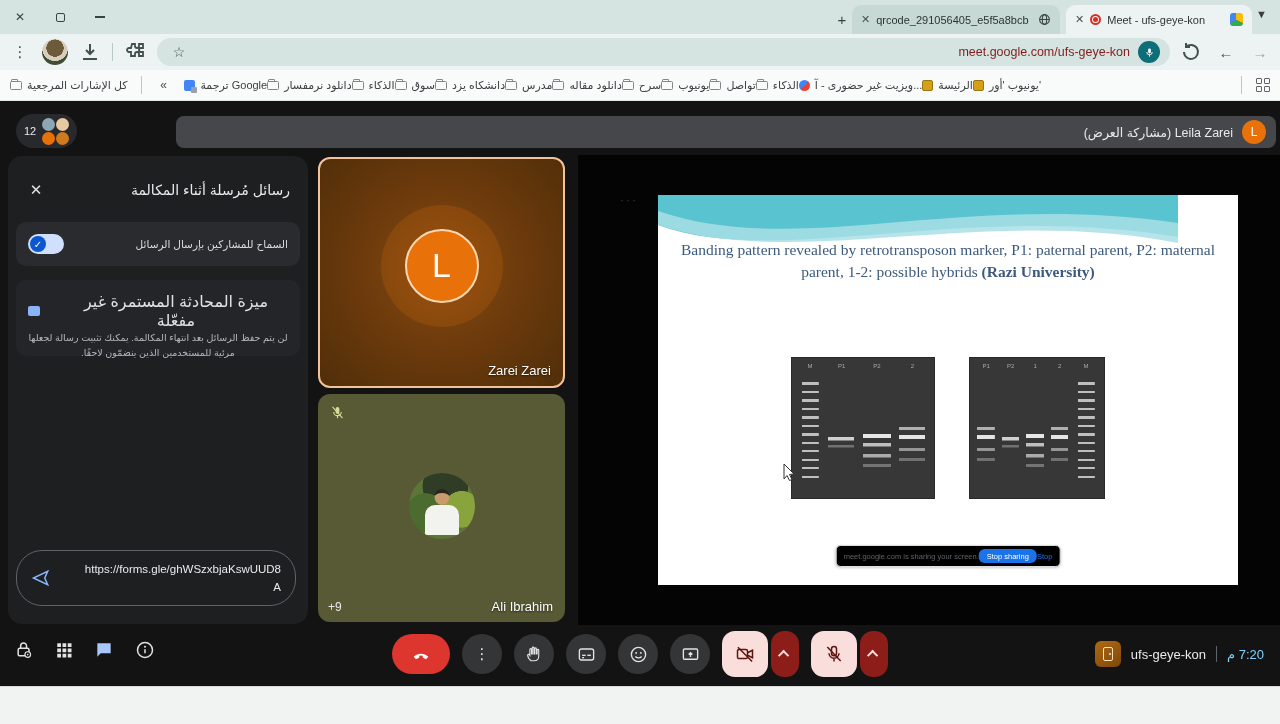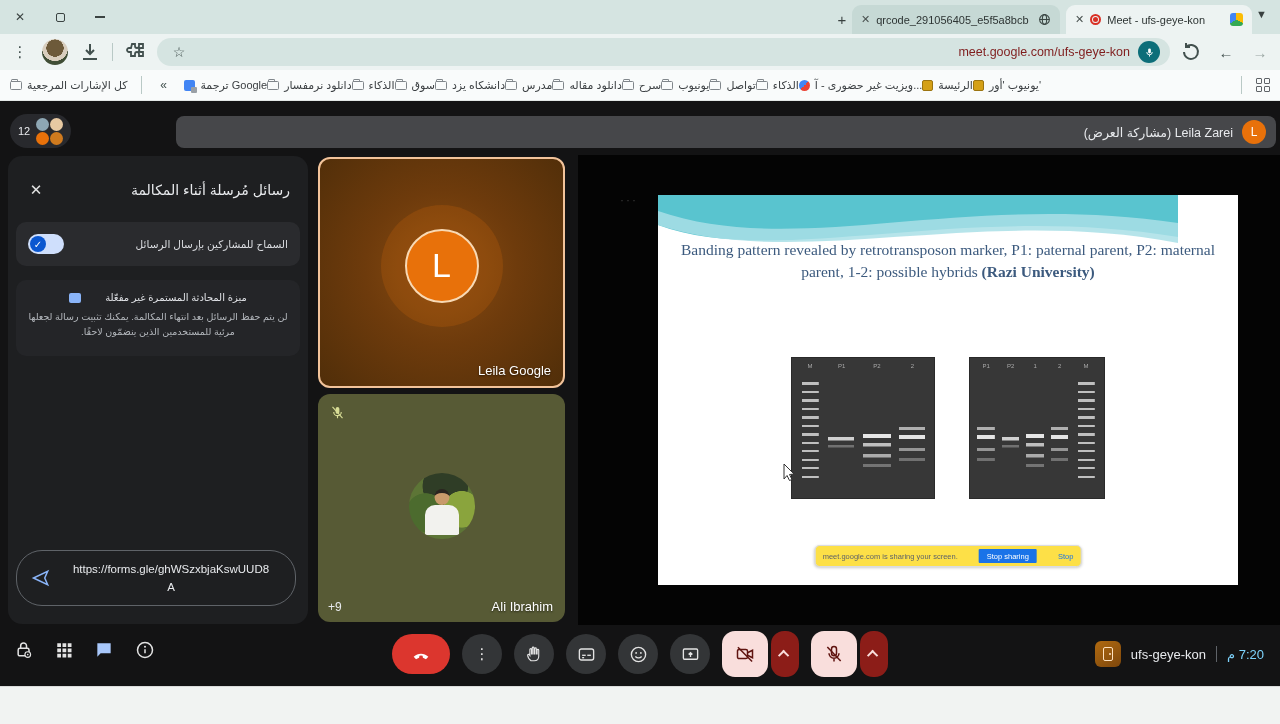--- a/index.html
+++ b/index.html
@@ -36,40 +36,40 @@
   .fold::before{content:"";position:absolute;top:-3px;left:0;width:5px;height:2px;border:1.2px solid #80868b;border-bottom:none;border-radius:1.5px 1.5px 0 0}
   .ficon{width:11px;height:11px;border-radius:2px}
   .gold{background:#d4a017;border:1px solid #9c7410}
   .multi2{background:linear-gradient(135deg,#4285f4 50%,#ea4335 50%);border-radius:50%}
   .translate{background:#4285f4;position:relative}
   .translate::after{content:"";position:absolute;right:-2px;bottom:-2px;width:6px;height:6px;background:#9aa0a6;border-radius:1px}
   .bmspread{flex:1;display:flex;align-items:center;min-width:0}
   .grid4{display:grid;grid-template-columns:6px 6px;grid-gap:2px}
   .grid4 i{width:6px;height:6px;border:1.3px solid #5f6368;border-radius:1px}
   
-  .meet-banner-pill{left:10px;top:114px;height:34px;border-radius:17px;background:#28292d;display:flex;align-items:center;gap:6px;padding:0 8px;color:#e8eaed;font-size:11px}
+  .meet-banner-pill{left:16px;top:114px;height:34px;border-radius:17px;background:#28292d;display:flex;align-items:center;gap:6px;padding:0 8px;color:#e8eaed;font-size:11px}
   .cluster{display:grid;grid-template-columns:13px 13px;grid-gap:1px}
   .cluster i{width:13px;height:13px;border-radius:50%}
   .meet-banner{left:176px;top:116px;width:1100px;height:32px;background:#46474a;border-radius:8px;display:flex;align-items:center;justify-content:flex-end;gap:9px;padding:0 10px}
   .meet-banner .txt{color:#e8eaed;font-size:12.5px}
   .miniL{width:24px;height:24px;border-radius:50%;background:#e8710a;color:#fff;font-size:12px;display:flex;align-items:center;justify-content:center}
   .chatpanel{left:8px;top:156px;width:300px;height:468px;background:#1e1f21;border-radius:14px}
   .chat-title{position:absolute;right:18px;top:26px;font-size:14px;color:#e8eaed}
   .chat-x{position:absolute;left:16px;top:22px;color:#e3e3e3;font-size:15px;width:24px;height:24px;display:flex;align-items:center;justify-content:center}
   .togglerow{position:absolute;left:8px;right:8px;top:66px;height:44px;background:#2a2b2e;border-radius:10px;display:flex;align-items:center;padding:0 12px}
   .toggle{width:36px;height:20px;border-radius:10px;background:#cfdffc;position:relative}
   .toggle .knob{position:absolute;left:2px;top:2px;width:16px;height:16px;border-radius:50%;background:#0a57d0;color:#fff;font-size:10px;display:flex;align-items:center;justify-content:center}
   .togglelabel{margin-left:auto;font-size:10.5px;color:#dadce0}
   .notice{position:absolute;left:8px;right:8px;top:124px;height:76px;background:#242528;border-radius:10px;padding:12px 12px 0;text-align:center}
-  .notice-head{display:flex;align-items:center;justify-content:center;gap:24px;font-size:10px;color:#dfe1e5;margin-bottom:7px}
+  .notice-head{display:flex;align-items:center;justify-content:center;gap:24px;font-size:16px;color:#dfe1e5;margin-bottom:1px}
   .chaticon{width:12px;height:10px;background:#8ab4f8;border-radius:2px;position:relative;flex:0 0 auto}
   .chaticon::after{content:"";position:absolute;left:2px;bottom:-3px;border:3px solid transparent;border-top-color:#8ab4f8}
   .notice-body{font-size:9.5px;color:#b4b8bd;line-height:1.55}
   .draft{position:absolute;left:8px;right:12px;top:394px;height:56px;border:1px solid #5f6368;border-radius:26px;display:flex;align-items:center;gap:10px;padding:6px 14px}
-  .draft-txt{flex:1;text-align:center;color:#e8eaed;font-size:11.5px;line-height:1.6;word-break:break-all}
+  .draft-txt{flex:1;text-align:right;color:#e8eaed;font-size:11.5px;line-height:1.6;word-break:break-all}
   
   .tile{border-radius:12px;overflow:hidden}
   .tile1{left:318px;top:157px;width:247px;height:231px;border:2px solid #f2c39a;background:radial-gradient(circle at 50% 48%,#8a4d12 0%,#6e3b0c 45%,#502e09 100%)}
   .bigL{position:absolute;left:50%;top:47%;transform:translate(-50%,-50%);width:74px;height:74px;border-radius:50%;background:#e8710a;border:2px solid #f8d9b4;box-shadow:0 0 0 24px rgba(233,116,12,.18);display:flex;align-items:center;justify-content:center;color:#fff;font-size:34px}
   .tile2{left:318px;top:394px;width:247px;height:228px;background:#575a35}
   .tilename{position:absolute;right:12px;bottom:8px;color:#fff;font-size:13px;text-shadow:0 1px 2px rgba(0,0,0,.6)}
   .morebadge{position:absolute;left:10px;bottom:8px;color:#e8eaed;font-size:12px}
   .photo{position:absolute;left:50%;top:49%;transform:translate(-50%,-50%);width:66px;height:66px;border-radius:50%;background:radial-gradient(circle at 25% 60%,#4c6b2e 0 30%,transparent 31%),radial-gradient(circle at 80% 55%,#8aa43d 0 28%,transparent 29%),radial-gradient(circle at 55% 20%,#2f3d26 0 35%,transparent 36%),#5d7536;overflow:hidden}
   .photo .head{position:absolute;left:50%;top:16px;transform:translateX(-50%);width:15px;height:16px;border-radius:50%;background:#c99a6b;border-top:4px solid #2a2420}
   .photo .shirt{position:absolute;left:50%;top:32px;transform:translateX(-50%);width:34px;height:30px;border-radius:10px 10px 0 0;background:#f2f2ee}
@@ -79,23 +79,23 @@
   .slide-title{position:absolute;top:44px;left:18px;right:18px;text-align:center;font-family:"Liberation Serif","DejaVu Serif",serif;font-size:15.5px;line-height:1.45;color:#3c5a7e}
   .gelrow{position:absolute;top:163px;left:0;right:0;display:flex;justify-content:center;gap:36px}
   .gel{background:#373737;height:140px;display:flex;padding:2px 4px;box-shadow:0 0 0 1px #2a2a2a}
   .gel1{width:142px}.gel2{width:134px}
   .lane{position:relative;flex:1;margin:0 2px}
   .lane .lane-label{position:absolute;top:3px;left:0;right:0;text-align:center;font-size:6px;color:#a8a8a8}
   .lane.ladder{flex:0 0 24px;background-image:repeating-linear-gradient(to bottom,transparent 0 6px,rgba(225,225,225,.8) 6px 8.5px);background-size:70% 78%;background-position:50% 16px;background-repeat:no-repeat}
   .lane.s0{background:linear-gradient(rgba(238,238,238,.95),rgba(238,238,238,.95)) 50% 57%/85% 4px no-repeat,linear-gradient(rgba(205,205,205,.8),rgba(205,205,205,.8)) 50% 50%/85% 3px no-repeat,linear-gradient(rgba(190,190,190,.7),rgba(190,190,190,.7)) 50% 66%/85% 3px no-repeat,linear-gradient(rgba(160,160,160,.55),rgba(160,160,160,.55)) 50% 74%/85% 3px no-repeat}
   .lane.s1{background:linear-gradient(rgba(225,225,225,.9),rgba(225,225,225,.9)) 50% 58%/85% 3.5px no-repeat,linear-gradient(rgba(170,170,170,.5),rgba(170,170,170,.5)) 50% 64%/85% 2.5px no-repeat}
   .lane.s2{background:linear-gradient(rgba(240,240,240,.95),rgba(240,240,240,.95)) 50% 56%/88% 4px no-repeat,linear-gradient(rgba(215,215,215,.85),rgba(215,215,215,.85)) 50% 63%/88% 3.5px no-repeat,linear-gradient(rgba(200,200,200,.8),rgba(200,200,200,.8)) 50% 71%/88% 3.5px no-repeat,linear-gradient(rgba(165,165,165,.55),rgba(165,165,165,.55)) 50% 78%/88% 3px no-repeat}
-  .sharebar{position:absolute;bottom:18px;left:50%;transform:translateX(-50%);background:#fde047;border:1px solid #dadce0;border-radius:5px;box-shadow:0 1px 3px rgba(0,0,0,.2);display:flex;align-items:center;gap:21px;padding:3px 7px;white-space:nowrap}
+  .sharebar{position:absolute;bottom:18px;left:50%;transform:translateX(-50%);background:#000000;border:1px solid #dadce0;border-radius:5px;box-shadow:0 1px 3px rgba(0,0,0,.2);display:flex;align-items:center;gap:0;padding:3px 7px;white-space:nowrap}
   .sharebar .msg{font-size:7.5px;color:#5f6368}
-  .stopbtn{background:#1a73e8;color:#fff;font-size:7.5px;border-radius:1px;padding:2.5px 8px}
+  .stopbtn{background:#1a73e8;color:#fff;font-size:7.5px;border-radius:6px;padding:2.5px 8px}
   .hidelink{font-size:7.5px;color:#1a73e8}
   .dots3{position:absolute;left:42px;top:38px;color:#3c3c3c;font-size:12px;letter-spacing:2px}
   
   .mbar-left{left:14px;top:640px;display:flex;gap:21px;align-items:center}
   .mbar-center{left:50%;top:631px;transform:translateX(-50%);display:flex;gap:12px;align-items:center}
   .cbtn{width:40px;height:40px;border-radius:50%;background:#333537;display:flex;align-items:center;justify-content:center}
   .hangup{width:58px;height:40px;border-radius:20px;background:#dc362e;display:flex;align-items:center;justify-content:center}
   .split{display:flex;gap:3px;align-items:center}
   .offbtn{width:46px;height:46px;border-radius:13px;background:#f9dedc;display:flex;align-items:center;justify-content:center}
   .chevbtn{width:28px;height:46px;border-radius:13px;background:#8c1d18;display:flex;align-items:center;justify-content:center}
@@ -286,21 +286,21 @@
         </svg>
       <div class="draft-txt">
         <div>https://forms.gle/ghWSzxbjaKswUUD8</div>
         <div>A</div>
       </div>
     </div>
   </div>
 
   <div class="tile tile1 abs">
     <span class="bigL">L</span>
-    <span class="tilename">Leila Google</span>
+    <span class="tilename">Zarei Zarei</span>
   </div>
   <div class="tile tile2 abs">
     <svg width="15" height="15" viewBox="0 0 24 24" style="position:absolute;left:12px;top:11px">
         <rect x="9" y="3" width="6" height="11" rx="3" fill="#d8dd96"></rect>
         <path d="M6 11a6 6 0 0 0 12 0M12 17v4" stroke="#d8dd96" stroke-width="1.8" fill="none"></path>
         <line x1="4" y1="3" x2="20" y2="21" stroke="#d8dd96" stroke-width="1.8"></line>
       </svg>
     <span class="photo">
         <span class="head"></span>
         <span class="shirt"></span>

